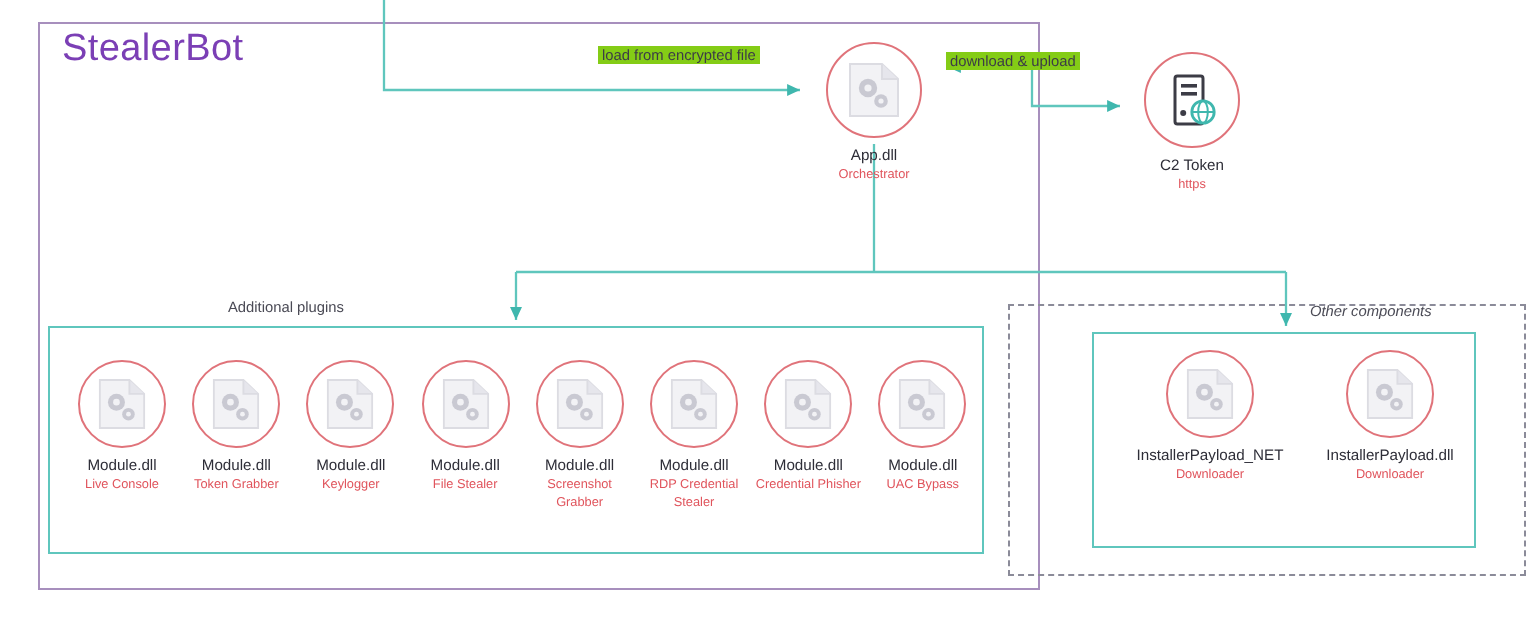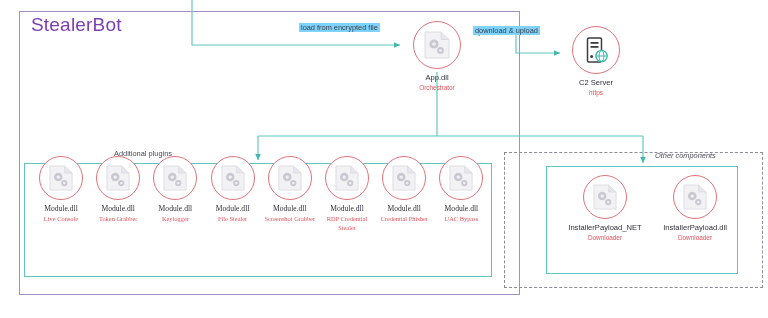--- a/index.html
+++ b/index.html
@@ -34,21 +34,21 @@
   
   .group-caption{
     position:absolute;font-size:7.4px;color:#4a4a55;white-space:nowrap;
   }
   #plugins-caption{left:114px;top:149px;}
   #other-caption{left:655px;top:151px;font-style:italic;}
 
   
   .edge-label{
     position:absolute;font-size:7.4px;color:#3c3c46;white-space:nowrap;
-    background:#7dd3fc;padding:0 2px;
+    background:#84cc16;padding:0 2px;
   }
   #label-load{left:299px;top:23px;}
   #label-dl{left:473px;top:26px;}
 
   
   .node{position:absolute;text-align:center;}
   .node-ring{
     width:44px;height:44px;border-radius:50%;
     border:1.1px solid #e0737a;box-sizing:border-box;
     display:flex;align-items:center;justify-content:center;
@@ -67,21 +67,21 @@
   .doc-gear{display:block;}
   .server-ico{display:block;}
 
   
   #wires{position:absolute;left:0;top:0;width:768px;height:318px;overflow:visible;}
 
   
   #node-app{left:407px;top:21px;width:60px;}
   #node-c2{left:566px;top:26px;width:60px;}
 
-  .plugin-node{top:156px;width:56px;font-family:Liberation Serif, serif;}
+  .plugin-node{top:180px;width:56px;}
   .other-node{top:175px;width:88px;}
 </style>
 </head>
 <body>
 
 <div id="diagram-root">
 
   <div class="outer-frame"></div>
   <div class="dashed-frame"></div>
 
@@ -144,21 +144,21 @@
         <rect x="7.5" y="6" width="8" height="1.8" fill="#3c3c46"></rect>
         <rect x="7.5" y="10" width="8" height="1.8" fill="#3c3c46"></rect>
         <circle cx="8.6" cy="20.5" r="1.5" fill="#3c3c46"></circle>
         <circle cx="18.5" cy="20" r="5.6" fill="#fff" stroke="#3fb7ae" stroke-width="1.4"></circle>
         <g stroke="#3fb7ae" stroke-width="1" fill="none">
           <ellipse cx="18.5" cy="20" rx="2.4" ry="5.5"></ellipse>
           <path d="M13.1,20 H23.9"></path>
         </g>
       </svg>
     </div>
-    <div class="node-title">C2 Server</div>
+    <div class="node-title">C2 Token</div>
     <div class="node-sub">https</div>
   </div>
 
 <div class="node plugin-node" style="left: 33px;">
       <div class="node-ring">
         <svg class="doc-gear" width="24" height="26" viewBox="0 0 26 28">
           <path d="M1,1 H17 L25,8.5 V27 H1 Z" fill="#f2f2f5" stroke="#dcdce2" stroke-width="1"></path>
           <path d="M17,1 V8.5 H25" fill="#e6e6ec" stroke="#dcdce2" stroke-width="1"></path>
           <g fill="#c9c9d2">
             <circle cx="10" cy="13" r="4.6"></circle>

